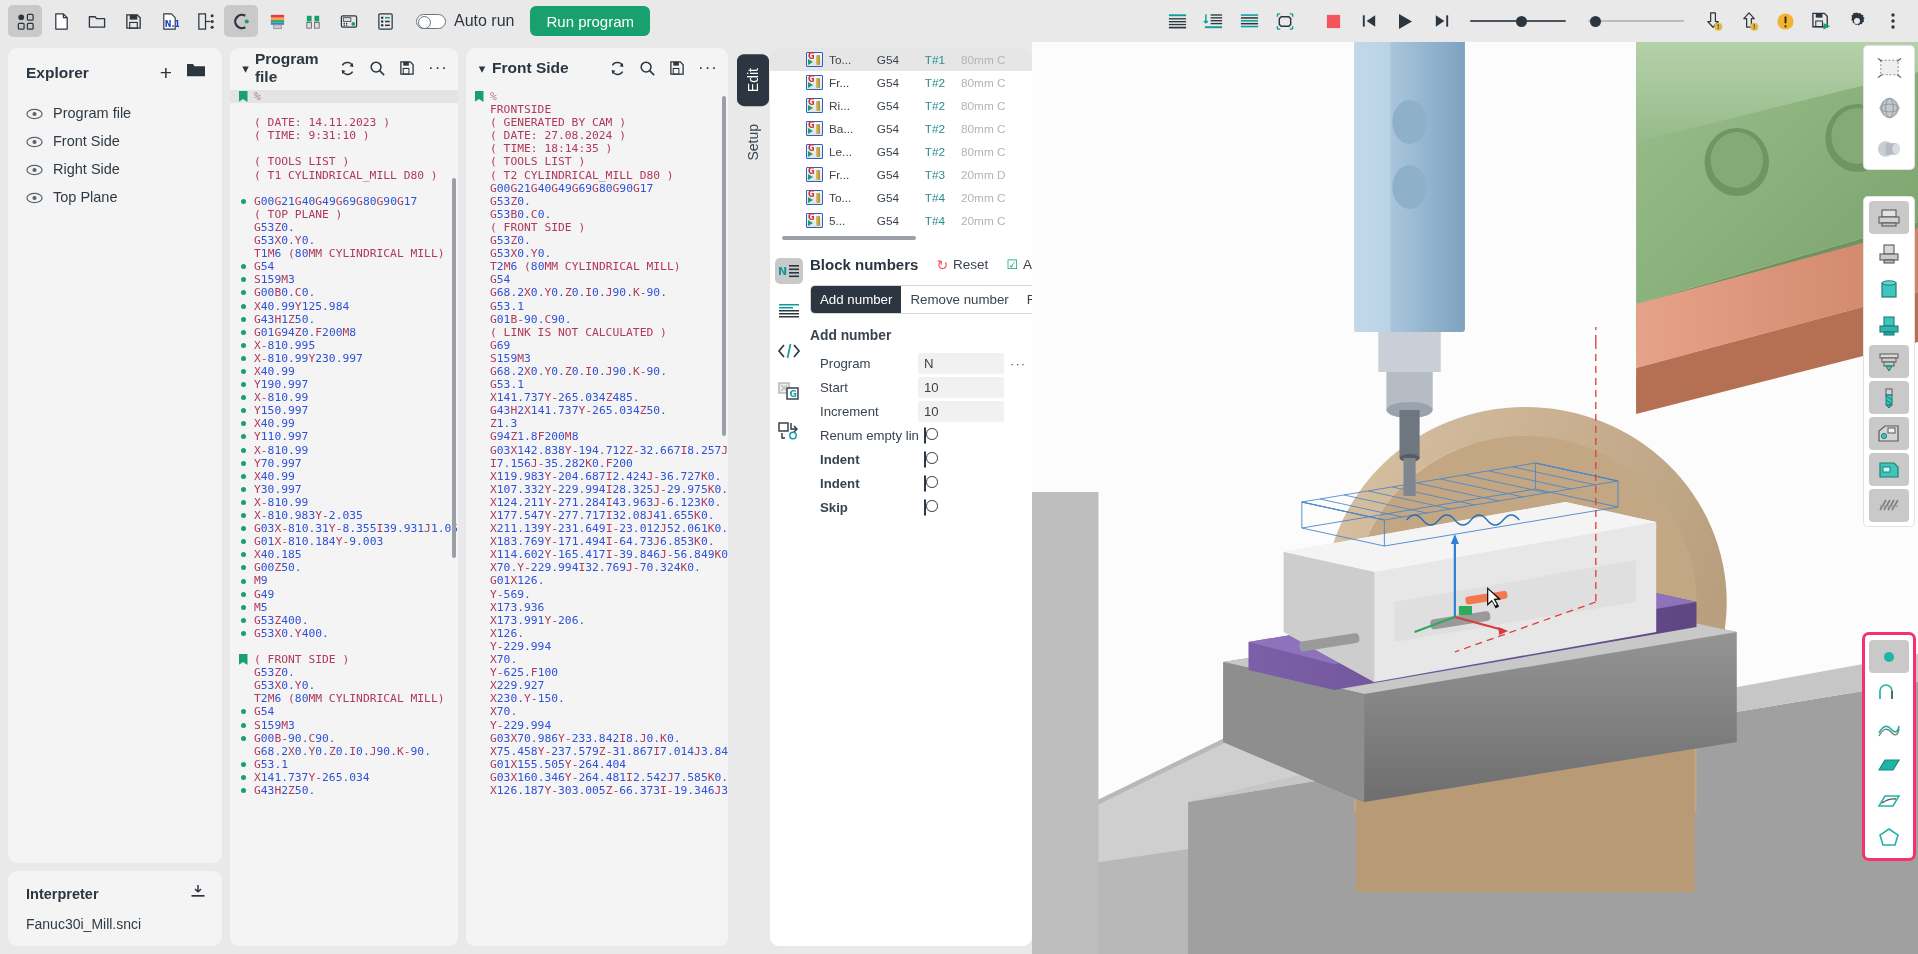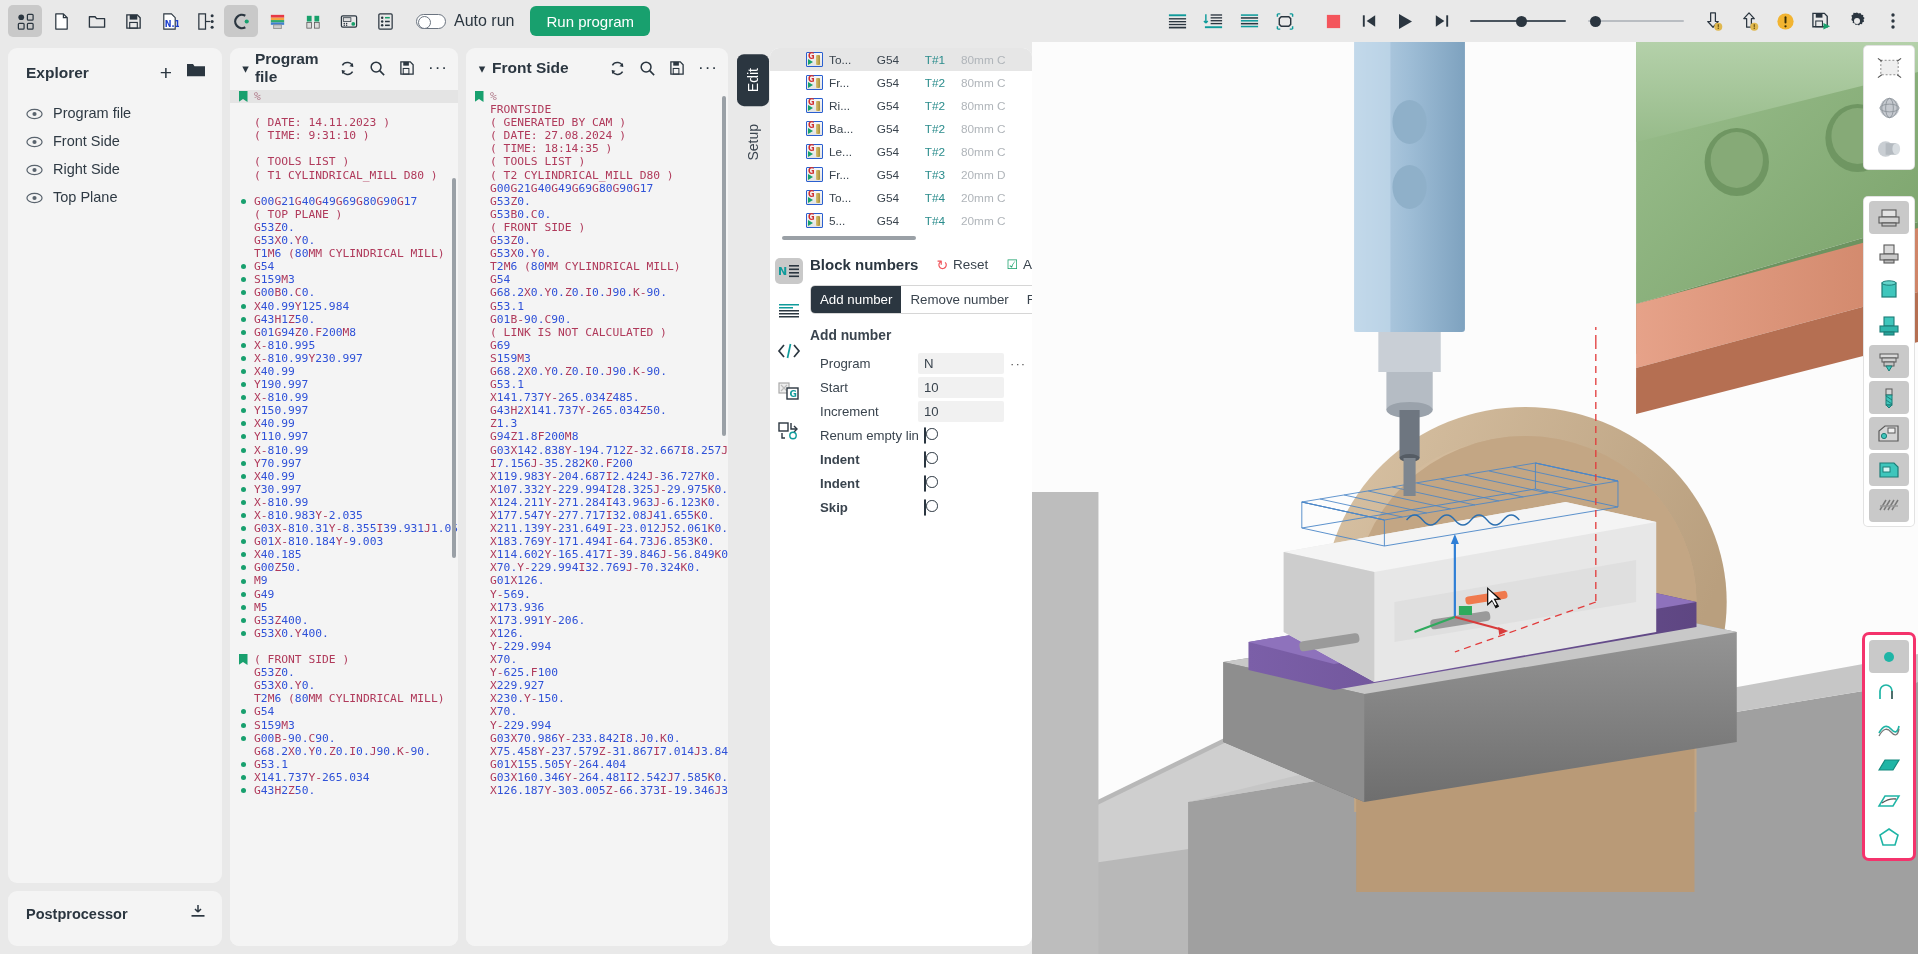--- a/index.html
+++ b/index.html
@@ -463,32 +463,33 @@
           <div class="explorer-item">
             <span class="eye"><svg width="17" height="12" viewBox="0 0 18 12">
                   <ellipse cx="9" cy="6" rx="8" ry="5" fill="none" stroke="#5a646e" stroke-width="1.3"></ellipse>
                   <circle cx="9" cy="6" r="2.2" fill="#5a646e"></circle>
                 </svg></span>
             <span>Top Plane</span>
           </div>
         </div>
       </div>
 
-
-      <div class="card small-card" style="padding-bottom:22px;">
+      <div class="card small-card">
         <div class="small-card-head">
-          <span class="small-card-title">Postprocessor</span>
+          <span class="small-card-title">Interpreter</span>
           <span class="small-card-dl">
             <svg width="16" height="16" viewBox="0 0 16 16">
                 <path d="M8 1v7m0 0l-3-3m3 3l3-3" stroke="#2b3640" stroke-width="1.5" fill="none"></path>
                 <rect x="1.5" y="11" width="13" height="1.7" fill="#2b3640"></rect>
               </svg>
           </span>
         </div>
+        <div class="small-card-value">Fanuc30i_Mill.snci</div>
       </div>
+
     </div>
 
     <div class="code-panel">
       <div class="cp-head">
         <span class="chev">▾</span>
         <span class="cp-title">Program file</span>
         <div class="cp-actions">
           <span class="ic">
               <svg width="17" height="17" viewBox="0 0 18 18">
                 <path d="M14.5 7A6 6 0 0 0 3.6 5.6" stroke="#2b3640" stroke-width="1.6" fill="none"></path>

